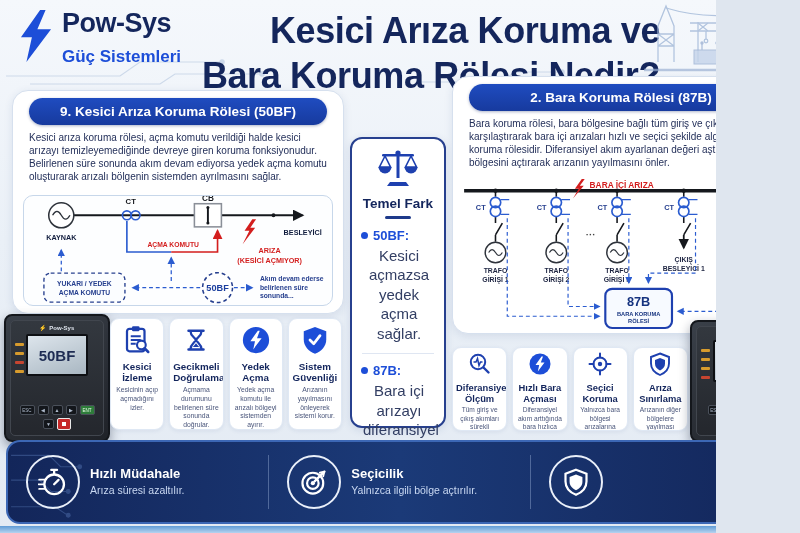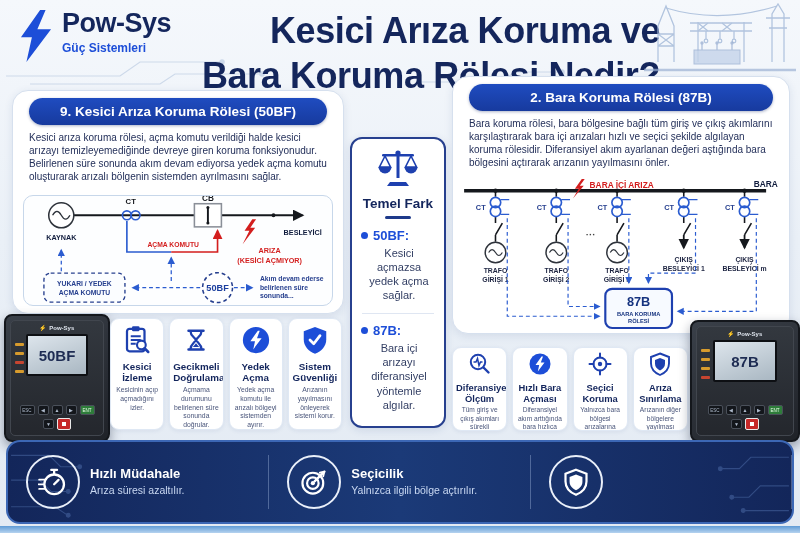--- a/index.html
+++ b/index.html
@@ -1,24 +1,24 @@
 <!DOCTYPE html>
 <html lang="tr"><head>
 <meta charset="utf-8">
 <style>
   html,body{margin:0;padding:0;background:#dfe6ef;}
-  #stage{position:relative;width:800px;height:533px;overflow:hidden;
+  #stage{position:relative;width:716px;height:533px;overflow:hidden;
     font-family:"Liberation Sans",sans-serif;
     background:linear-gradient(180deg,#f5f8fc 0%,#eaf0f7 45%,#e3eaf3 100%);}
   
   .header{position:absolute;left:0;top:0;width:800px;height:88px;}
   .logo{position:absolute;left:18px;top:10px;display:flex;align-items:flex-start;}
   .logo-text{margin-left:8px;}
   .brand-name{font-size:27px;font-weight:bold;color:#14265c;line-height:1;letter-spacing:-.5px;}
-  .brand-tag{font-size:12px;font-weight:bold;color:#1d4ed8;margin-top:4px;}
+  .brand-tag{font-size:17px;font-weight:bold;color:#1d4ed8;margin-top:10px;}
   .main-title{position:absolute;left:190px;top:8px;width:470px;text-align:right;
     font-size:36px;font-weight:bold;color:#14265c;line-height:1.25;letter-spacing:-.4px;}
   .substation{position:absolute;right:0;top:0;}
   .trace{position:absolute;left:0;top:52px;}
   
   .panel{position:absolute;background:#ffffff;border:1px solid #d6e0ee;border-radius:16px;
     box-shadow:0 2px 8px rgba(25,55,120,.10);}
   .panel-pill{margin:7px 16px 0;height:27px;border-radius:999px;display:flex;align-items:center;justify-content:center;
     background:linear-gradient(180deg,#1f4cc0,#173a9e);color:#fff;font-size:13.5px;font-weight:bold;
     box-shadow:0 1px 3px rgba(20,40,100,.35);}
@@ -30,21 +30,21 @@
   .diagram-87b{position:absolute;left:7px;right:7px;top:102px;bottom:3px;display:flex;align-items:center;justify-content:center;}
   
   #comparison{left:350px;top:137px;width:96px;height:291px;border:2px solid #27408f;border-radius:12px;
     box-shadow:0 2px 8px rgba(25,55,120,.12);padding:0;box-sizing:border-box;text-align:center;}
   .cmp-title{font-size:13.5px;font-weight:bold;color:#13255c;margin-top:4px;}
   .cmp-rule{width:26px;height:2.5px;background:#1e3a8a;border-radius:2px;margin:5px auto 2px;}
   .cmp-item{text-align:center;padding:0 9px;margin-top:9px;}
   .cmp-label-row{display:flex;align-items:center;gap:5px;}
   .cmp-dot{width:7px;height:7px;border-radius:50%;background:#1d4ed8;flex:0 0 auto;}
   .cmp-label{font-size:13px;font-weight:bold;color:#1d4ed8;}
-  .cmp-text{font-size:11px;line-height:1.3;color:#323e63;margin-top:3px;padding-left:2px;}
+  .cmp-text{font-size:15px;line-height:1.3;color:#323e63;margin-top:3px;padding-left:2px;}
   .cmp-div{height:1px;background:#dfe6f2;margin:10px 10px 0;}
   
   .cards{position:absolute;display:flex;gap:5px;}
   #cards-50bf{left:110px;top:318px;width:232px;height:112px;}
   #cards-87b{left:452px;top:347px;width:236px;height:84px;}
   .card{flex:1;background:#fff;border:1px solid #dfe8f4;border-radius:9px;text-align:center;
     padding:6px 3px 4px;box-shadow:0 1px 4px rgba(25,55,120,.08);box-sizing:border-box;overflow:hidden;}
   .card-title{font-size:9.8px;font-weight:bold;color:#13255c;line-height:1.12;margin:3px 0 2px;}
   .card-text{font-size:6.8px;line-height:1.3;color:#49557a;}
   #cards-87b .card{padding-top:4px;}

